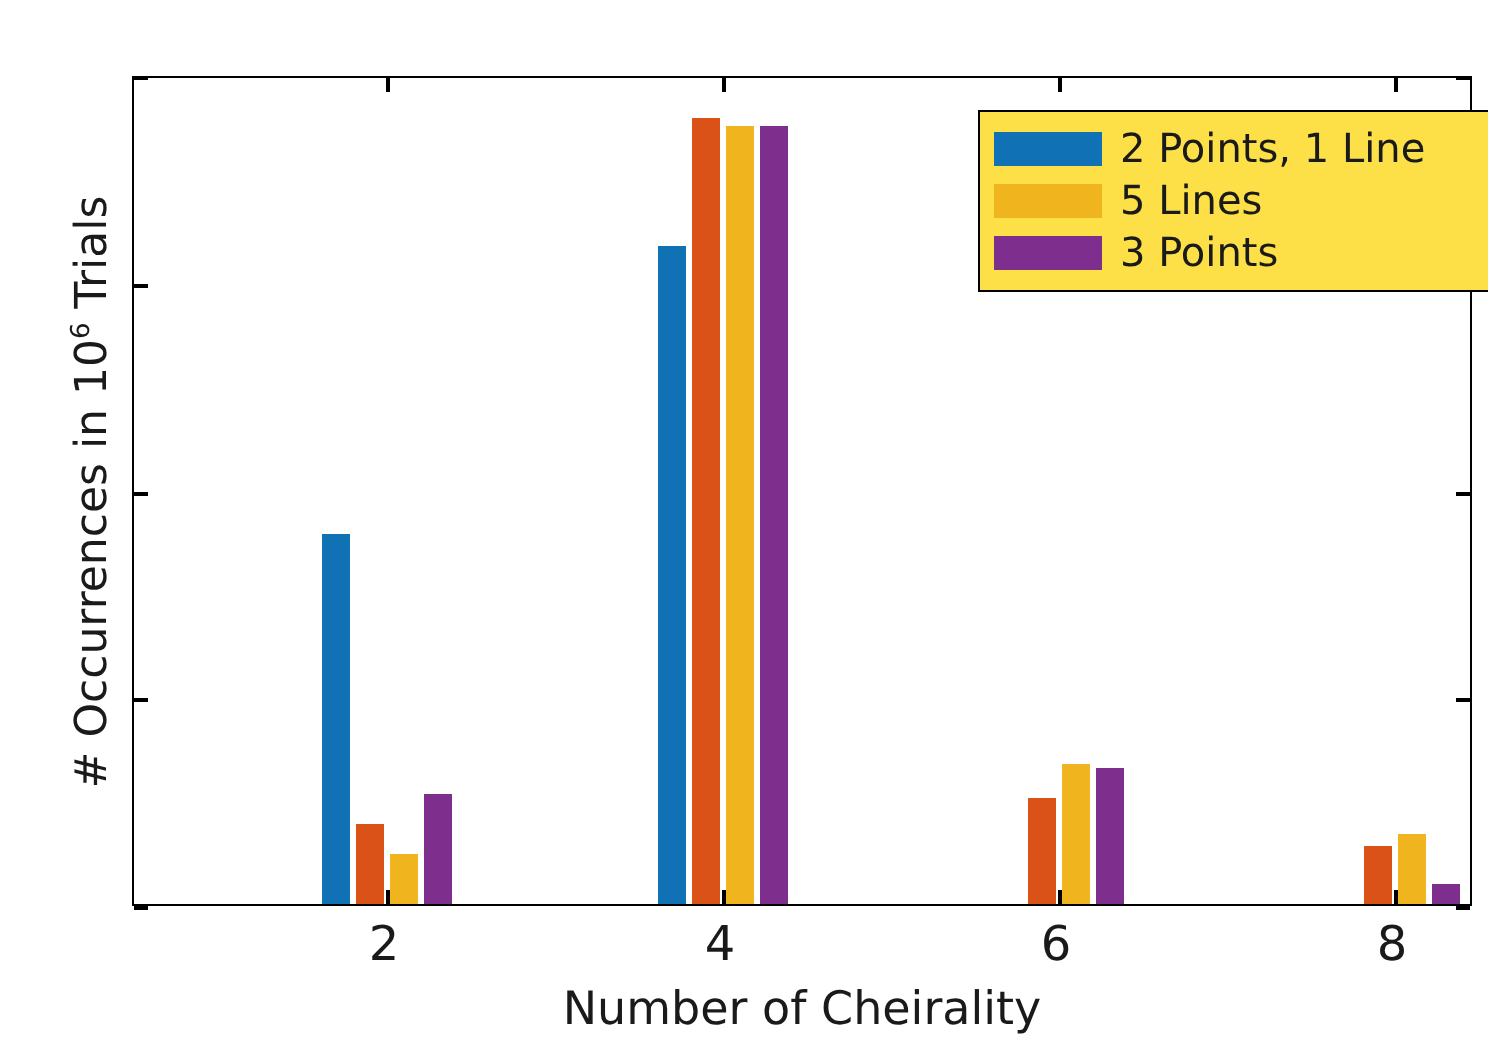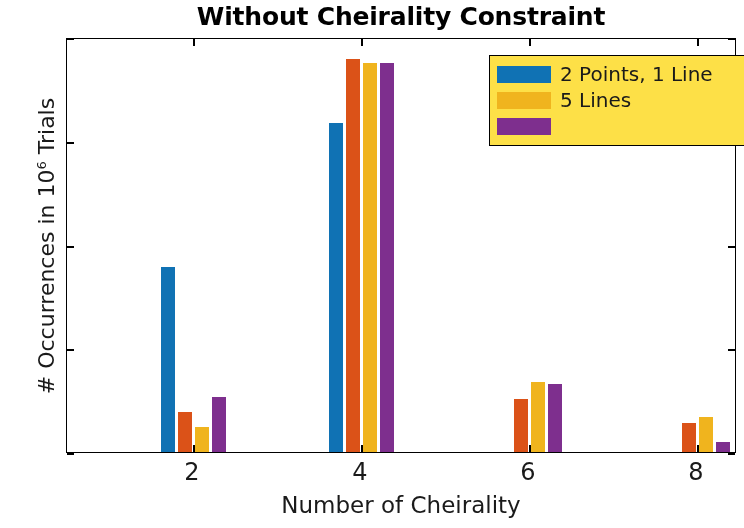--- a/index.html
+++ b/index.html
@@ -147,21 +147,20 @@
     color: #1a1a1a;
     white-space: nowrap;
     font-family: "DejaVu Sans", sans-serif;
   }
 </style>
 </head>
 <body>
 
 <div id="figure">
 
-  <div id="chart-title">Without Cheirality Constraint</div>
 
   <div id="ylabel-wrap">
     <div id="ylabel"><span># Occurrences in 10</span><sup>6</sup><span> Trials</span></div>
   </div>
 
   <div id="xlabel">Number of Cheirality</div>
 
   <div id="plot-box">
     <div id="ticks-layer">
         <div class="tick tick-y-left" style="top: 414px;"></div>
@@ -212,16 +211,17 @@
       <div class="legend-row">
         <div class="legend-swatch" style="background: rgb(16, 114, 180);"></div>
         <div class="legend-text">2 Points, 1 Line</div>
       </div>
       <div class="legend-row">
         <div class="legend-swatch" style="background: rgb(240, 180, 30);"></div>
         <div class="legend-text">5 Lines</div>
       </div>
       <div class="legend-row">
         <div class="legend-swatch" style="background: rgb(126, 47, 142);"></div>
+        <div class="legend-text">3 Points</div>
       </div>
     </div>
 
 </div>
 
 </body></html>

